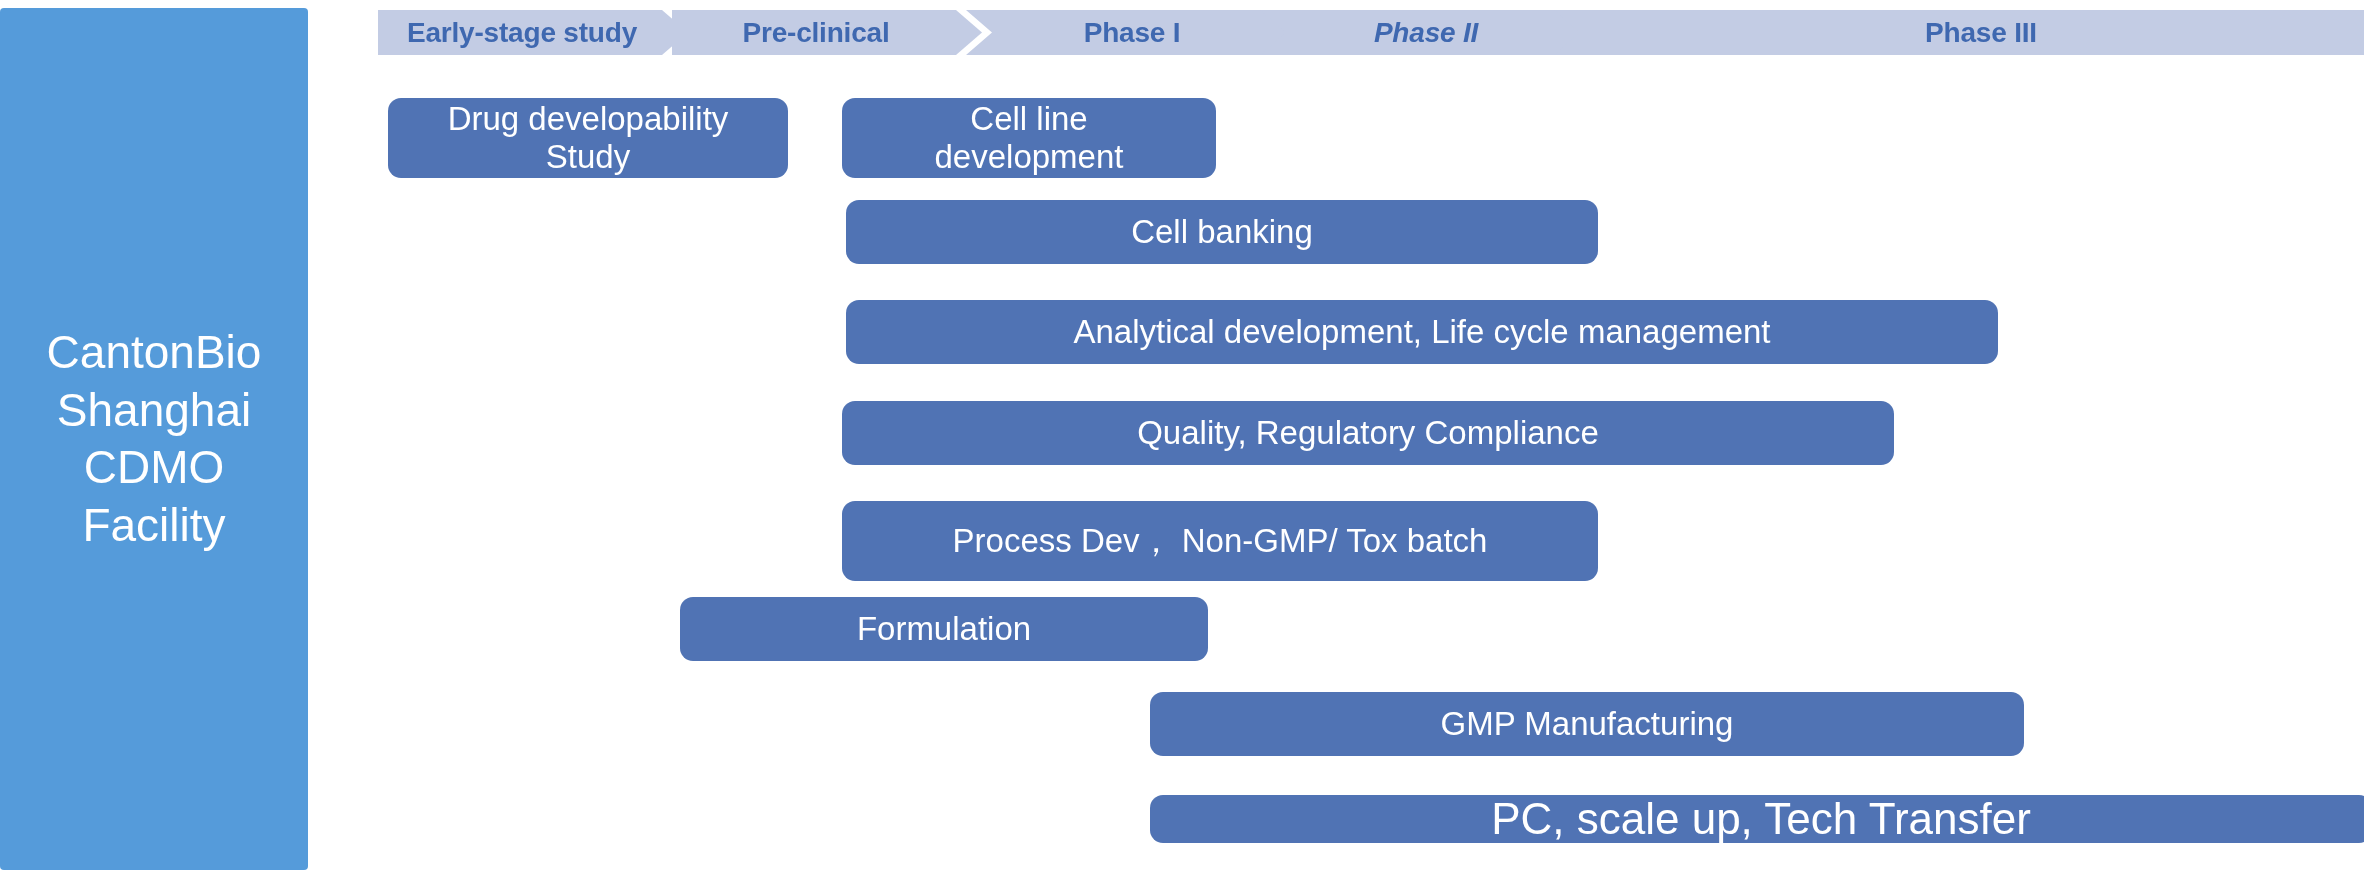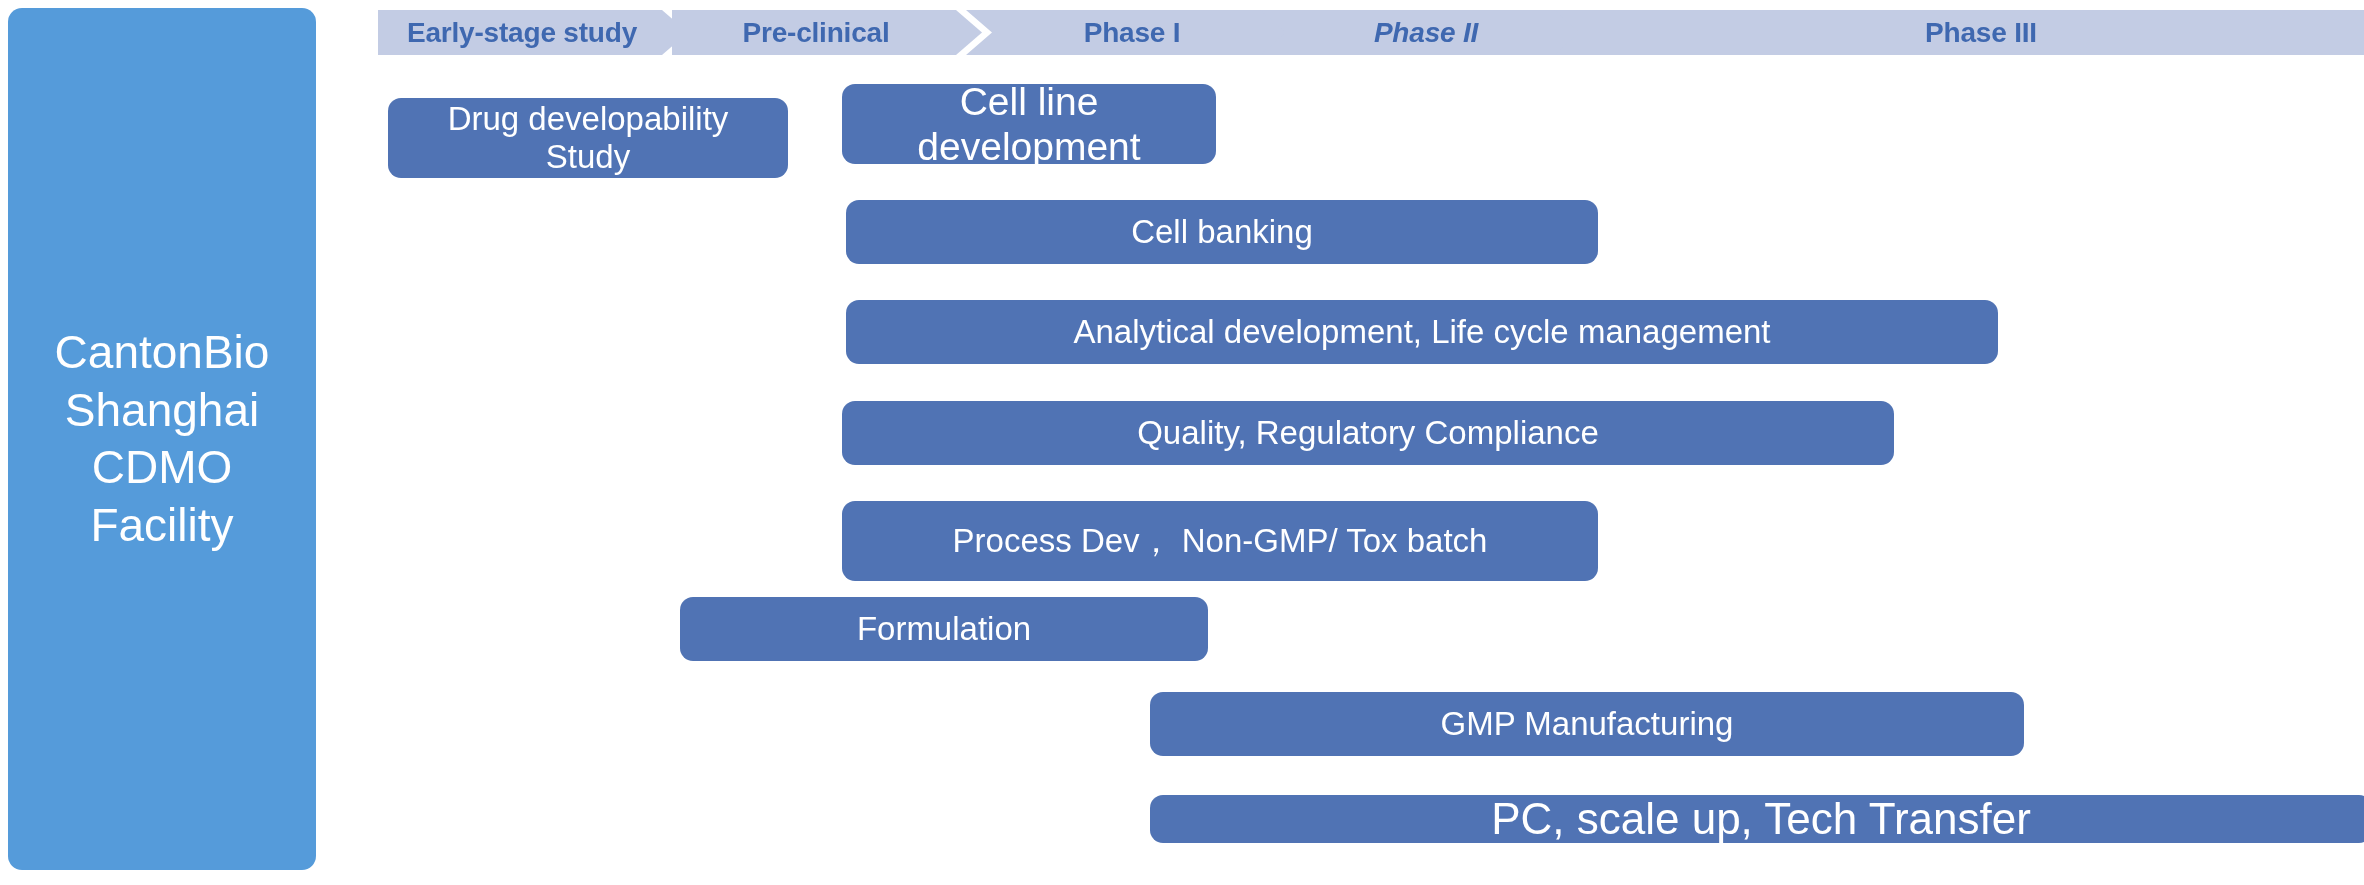--- a/index.html
+++ b/index.html
@@ -14,26 +14,26 @@
     position: relative;
     width: 2364px;
     height: 885px;
     background: #ffffff;
     overflow: hidden;
   }
 
   
   .facility-panel {
     position: absolute;
-    left: 8px;
+    left: 0;
     top: 8px;
     width: 308px;
     height: 862px;
     background: #559bda;
-    border-radius: 14px;
+    border-radius: 4px;
     display: flex;
     align-items: center;
     justify-content: center;
   }
   .facility-label {
     color: #ffffff;
     font-size: 46px;
     line-height: 1.25;
     text-align: center;
     white-space: pre-line;
@@ -115,21 +115,21 @@
         <span>Phase II</span>
       </div>
       <div class="phase-chevron arrow-notch" style="left: 1554px; width: 810px;">
         <span>Phase III</span>
       </div>
     </div>
 
   <div id="activity-list">
       <div class="activity-bar" style="left: 364px; top: 98px; width: 400px; height: 80px; font-size: 33px;"><span>Drug developability
 Study</span></div>
-      <div class="activity-bar" style="left: 818px; top: 84px; width: 374px; height: 80px; font-size: 39px;"><span>Cell line
+      <div class="activity-bar" style="left: 818px; top: 98px; width: 374px; height: 80px; font-size: 33px;"><span>Cell line
 development</span></div>
       <div class="activity-bar" style="left: 822px; top: 200px; width: 752px; height: 64px; font-size: 33px;"><span>Cell banking</span></div>
       <div class="activity-bar" style="left: 822px; top: 300px; width: 1152px; height: 64px; font-size: 33px;"><span>Analytical development, Life cycle management</span></div>
       <div class="activity-bar" style="left: 818px; top: 401px; width: 1052px; height: 64px; font-size: 33px;"><span>Quality, Regulatory Compliance</span></div>
       <div class="activity-bar" style="left: 818px; top: 501px; width: 756px; height: 80px; font-size: 33px;"><span>Process Dev，  Non-GMP/ Tox batch</span></div>
       <div class="activity-bar" style="left: 656px; top: 597px; width: 528px; height: 64px; font-size: 33px;"><span>Formulation</span></div>
       <div class="activity-bar" style="left: 1126px; top: 692px; width: 874px; height: 64px; font-size: 33px;"><span>GMP Manufacturing</span></div>
       <div class="activity-bar" style="left: 1126px; top: 795px; width: 1222px; height: 48px; font-size: 44px;"><span>PC,  scale up, Tech Transfer</span></div>
     </div>
 

